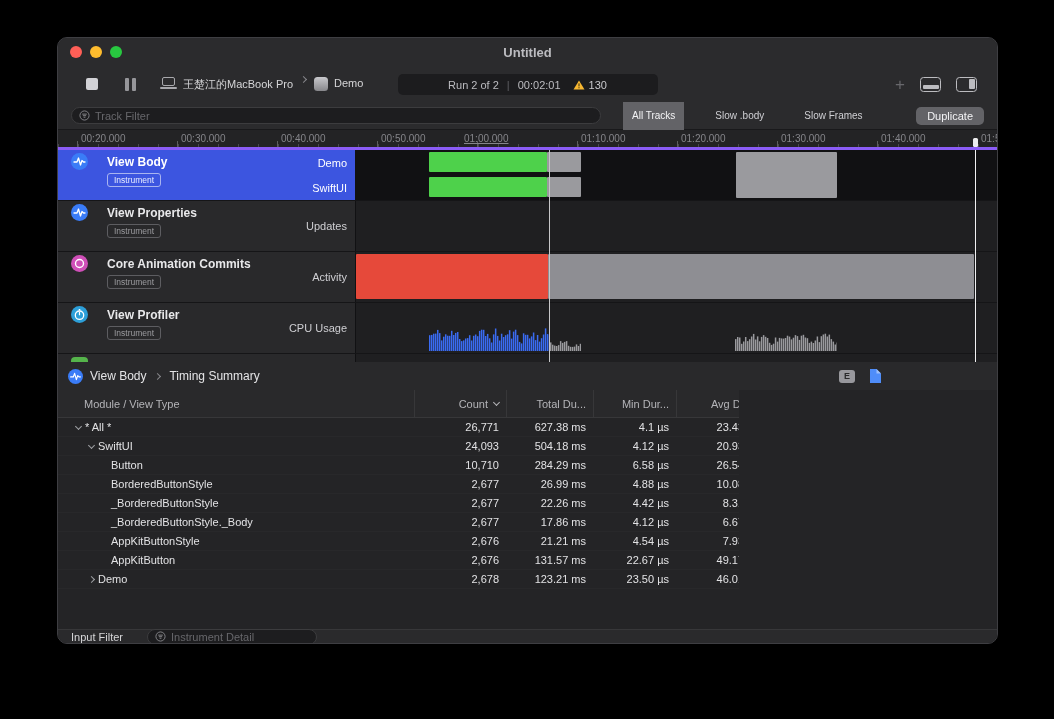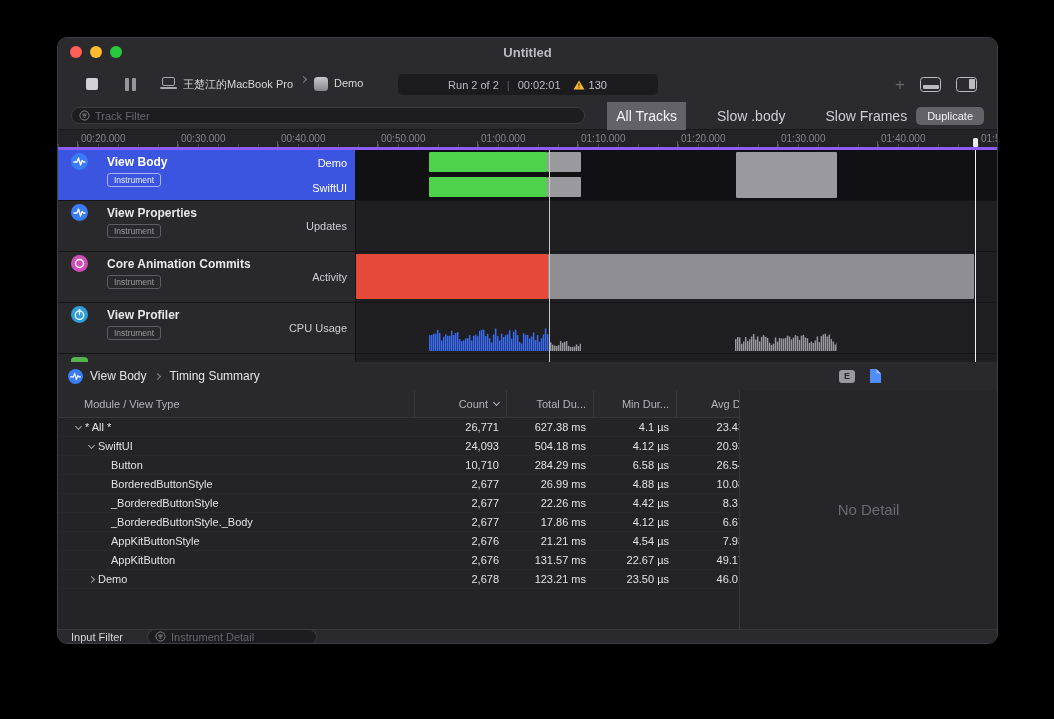--- a/index.html
+++ b/index.html
@@ -40,21 +40,21 @@
 .pane-fill.right{position:absolute;top:1.5px;bottom:1.5px;right:1.5px;width:6px;background:#bcbcc0;border-radius:1px}
 
 .filterbar{height:28px;background:#2b2b2d;border-bottom:1px solid #19191b;display:flex;align-items:center;
   padding:0 13px;flex:none}
 .search-field{height:17px;background:#1d1d1f;border:1px solid #3c3c3e;border-radius:9px;display:flex;
   align-items:center;padding:0 7px;gap:5px}
 .search-field.track{width:530px}
 .search-field input{flex:1;background:transparent;border:none;outline:none;color:#dcdcde;font-size:11px;min-width:0}
 .search-field input::placeholder{color:#67676b}
 .segments{display:flex;align-items:center;gap:22px;margin-left:22px}
-.segment{font-size:14px;color:#cfcfd3;padding:15px 9px;border-radius:5px;white-space:nowrap}
+.segment{font-size:10px;color:#cfcfd3;padding:15px 9px;border-radius:5px;white-space:nowrap}
 .segment.selected{background:#636367;color:#f4f4f6}
 .duplicate{margin-left:auto;background:#636367;color:#f4f4f6;font-size:11px;padding:3px 11px;border-radius:5px}
 
 .ruler{height:20px;background:#232325;position:relative;flex:none;border-bottom:3px solid #8b5cf6;overflow:hidden}
 .ruler::after{content:"";position:absolute;left:0;right:0;bottom:0;height:3px;
   background:repeating-linear-gradient(to right,#48484c 0 1px,transparent 1px 20px)}
 .tick-label{position:absolute;top:3px;font-size:10px;color:#85858a;white-space:nowrap}
 .tick-mark{position:absolute;bottom:0;width:1px;height:6px;background:#5c5c60}
 .ruler-handle{position:absolute;width:5px;height:9px;bottom:0;background:#ececee;border-radius:1.5px;z-index:3}
 
@@ -190,21 +190,21 @@
   <div class="ruler" id="ruler">
       <div class="tick-mark" style="left: 19px;"></div>
       <div class="tick-label" style="left: 23px;">00:20.000</div>
       <div class="tick-mark" style="left: 119px;"></div>
       <div class="tick-label" style="left: 123px;">00:30.000</div>
       <div class="tick-mark" style="left: 219px;"></div>
       <div class="tick-label" style="left: 223px;">00:40.000</div>
       <div class="tick-mark" style="left: 319px;"></div>
       <div class="tick-label" style="left: 323px;">00:50.000</div>
       <div class="tick-mark" style="left: 419px;"></div>
-      <div class="tick-label" style="left: 423px;">01:00.000</div>
+      <div class="tick-label" style="left: 406px; text-decoration: underline;">01:00.000</div>
       <div class="tick-mark" style="left: 519px;"></div>
       <div class="tick-label" style="left: 523px;">01:10.000</div>
       <div class="tick-mark" style="left: 619px;"></div>
       <div class="tick-label" style="left: 623px;">01:20.000</div>
       <div class="tick-mark" style="left: 719px;"></div>
       <div class="tick-label" style="left: 723px;">01:30.000</div>
       <div class="tick-mark" style="left: 819px;"></div>
       <div class="tick-label" style="left: 823px;">01:40.000</div>
       <div class="tick-mark" style="left: 919px;"></div>
       <div class="tick-label" style="left: 923px;">01:50.000</div>
@@ -577,23 +577,20 @@
                 </span>
                 <span class="mod-label">Demo</span>
               </div>
               <div class="td num">2,678</div>
               <div class="td num">123.21 ms</div>
               <div class="td num">23.50 µs</div>
               <div class="td num">46.01 µs</div>
             </div>
           </div>
       </div>
-      <div class="side-panel">
-        <span class="no-detail">No Detail</span>
-      </div>
     </div>
     <div class="bottombar">
       <span class="input-filter-label">Input Filter</span>
       <div class="search-field detail-f">
         <svg width="11" height="11" viewBox="0 0 12 12">
             <circle cx="6" cy="6" r="5" fill="none" stroke="#8a8a8e" stroke-width="1"></circle>
             <line x1="3.5" y1="4.5" x2="8.5" y2="4.5" stroke="#8a8a8e" stroke-width="1"></line>
             <line x1="4.2" y1="6.2" x2="7.8" y2="6.2" stroke="#8a8a8e" stroke-width="1"></line>
             <line x1="5" y1="7.9" x2="7" y2="7.9" stroke="#8a8a8e" stroke-width="1"></line>
           </svg>

